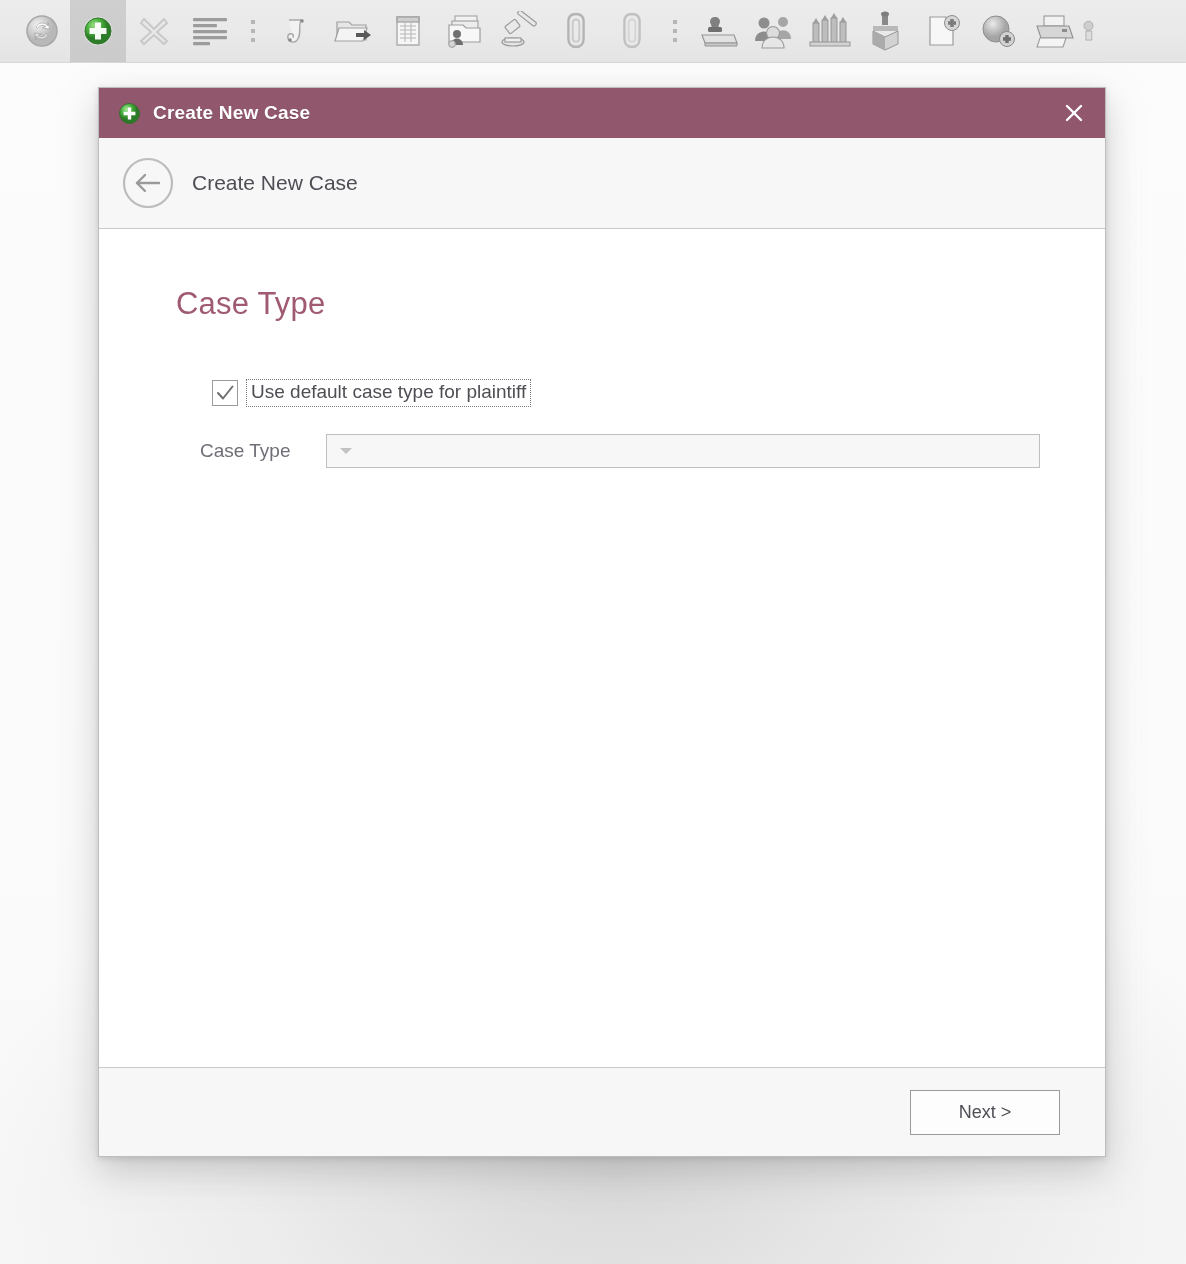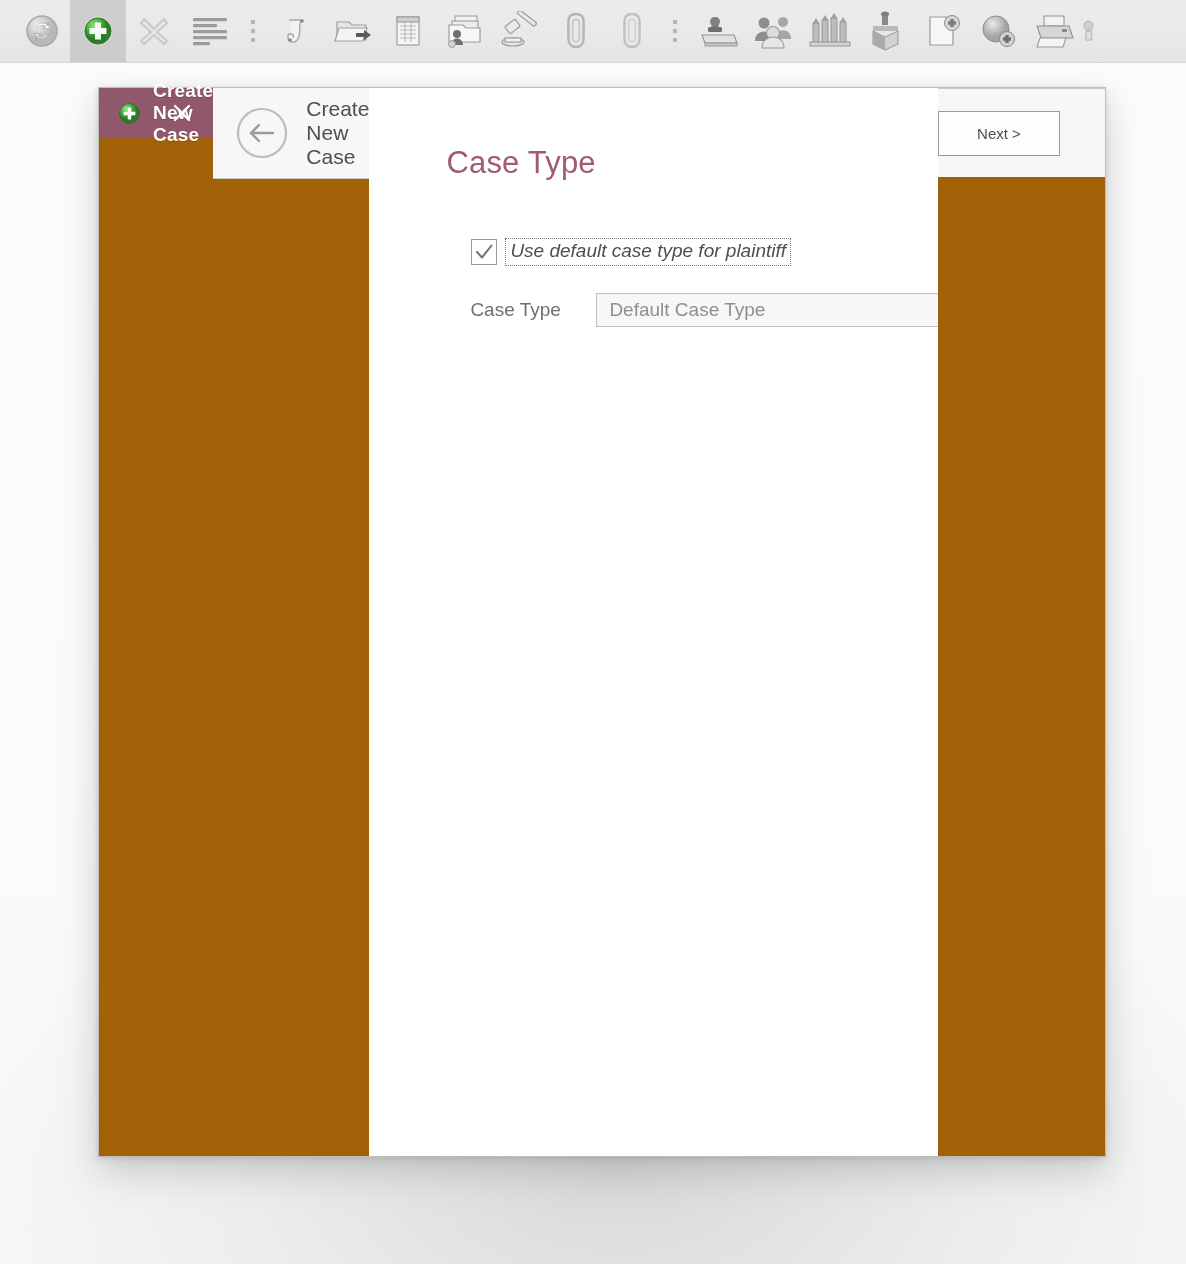--- a/index.html
+++ b/index.html
@@ -89,21 +89,21 @@
     position: absolute;
     left: 98px;
     top: 87px;
     width: 1008px;
     height: 1070px;
     background: #a16207;
     box-sizing: border-box;
     border: 1px solid #bdbdbd;
     box-shadow: 0 14px 34px rgba(120,120,120,0.35), 0 2px 6px rgba(120,120,120,0.25);
     display: flex;
-    flex-direction: row;
+    flex-direction: column;
   }
 
   
   #dialog-titlebar {
     height: 50px;
     flex: 0 0 50px;
     background: #91576d;
     display: flex;
     align-items: center;
     padding: 0 0 0 20px;
@@ -175,25 +175,24 @@
     font-size: 31px;
     color: #a05a72;
     font-weight: normal;
     margin: 0;
     letter-spacing: 0.2px;
   }
 
   
   #checkbox-row {
     position: absolute;
-    left: 102px;
+    left: 113px;
     top: 150px;
     display: flex;
     align-items: center;
-    font-style: italic;
   }
   #default-case-type-checkbox {
     width: 26px;
     height: 26px;
     flex: 0 0 26px;
     border: 1px solid #9b9b9b;
     background: #ffffff;
     box-sizing: border-box;
     display: flex;
     align-items: center;
@@ -258,27 +257,27 @@
     background: #f7f7f7;
     border-top: 1px solid #c9c9c9;
     display: flex;
     align-items: center;
     justify-content: flex-end;
     padding-right: 45px;
     box-sizing: border-box;
     gap: 14px;
   }
   .dlg-button {
-    width: 122px;
+    width: 150px;
     height: 45px;
     background: #fdfdfd;
     border: 1px solid #9a9a9a;
     box-sizing: border-box;
     font-family: "Liberation Sans", sans-serif;
-    font-size: 15px;
+    font-size: 18px;
     color: #4e4e55;
     display: flex;
     align-items: center;
     justify-content: center;
     cursor: pointer;
   }
 </style>
 </head>
 <body>
 
@@ -556,21 +555,20 @@
           <svg width="20" height="20" viewBox="0 0 20 20">
             <polyline points="3,10 8,15.5 17.5,3.5" fill="none" stroke="#707070" stroke-width="2" stroke-linecap="round" stroke-linejoin="round"></polyline>
           </svg>
         </span>
         <span id="checkbox-label">Use default case type for plaintiff</span>
       </div>
 
       <div id="case-type-row">
         <span id="case-type-label">Case Type</span>
         <div id="case-type-select">
-          <span id="case-type-value">Default Case Type</span>
           <span id="case-type-arrow">
             <svg width="14" height="8" viewBox="0 0 14 8">
               <path d="M1 1h12L7 7z" fill="#c2c2c2"></path>
             </svg>
           </span>
         </div>
       </div>
 
     </div>
 

